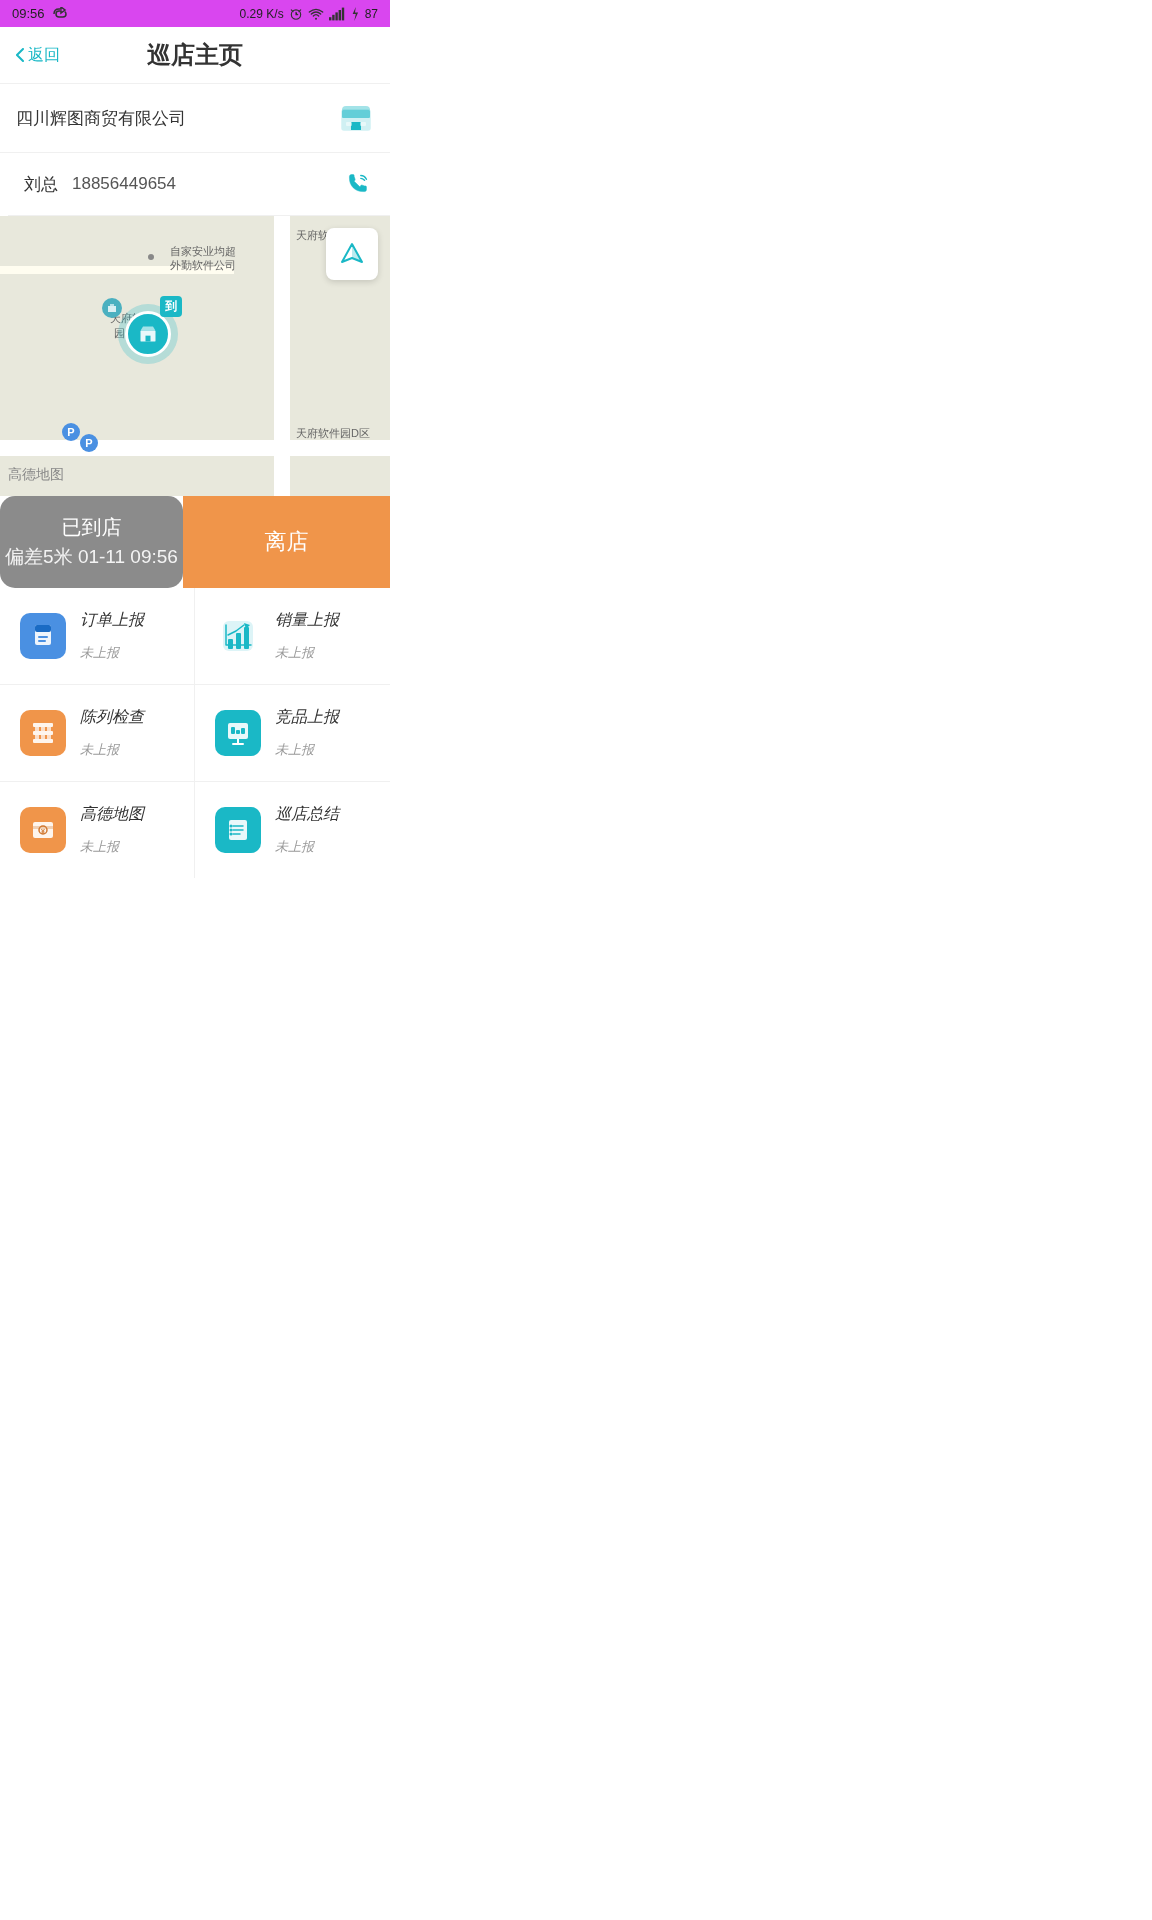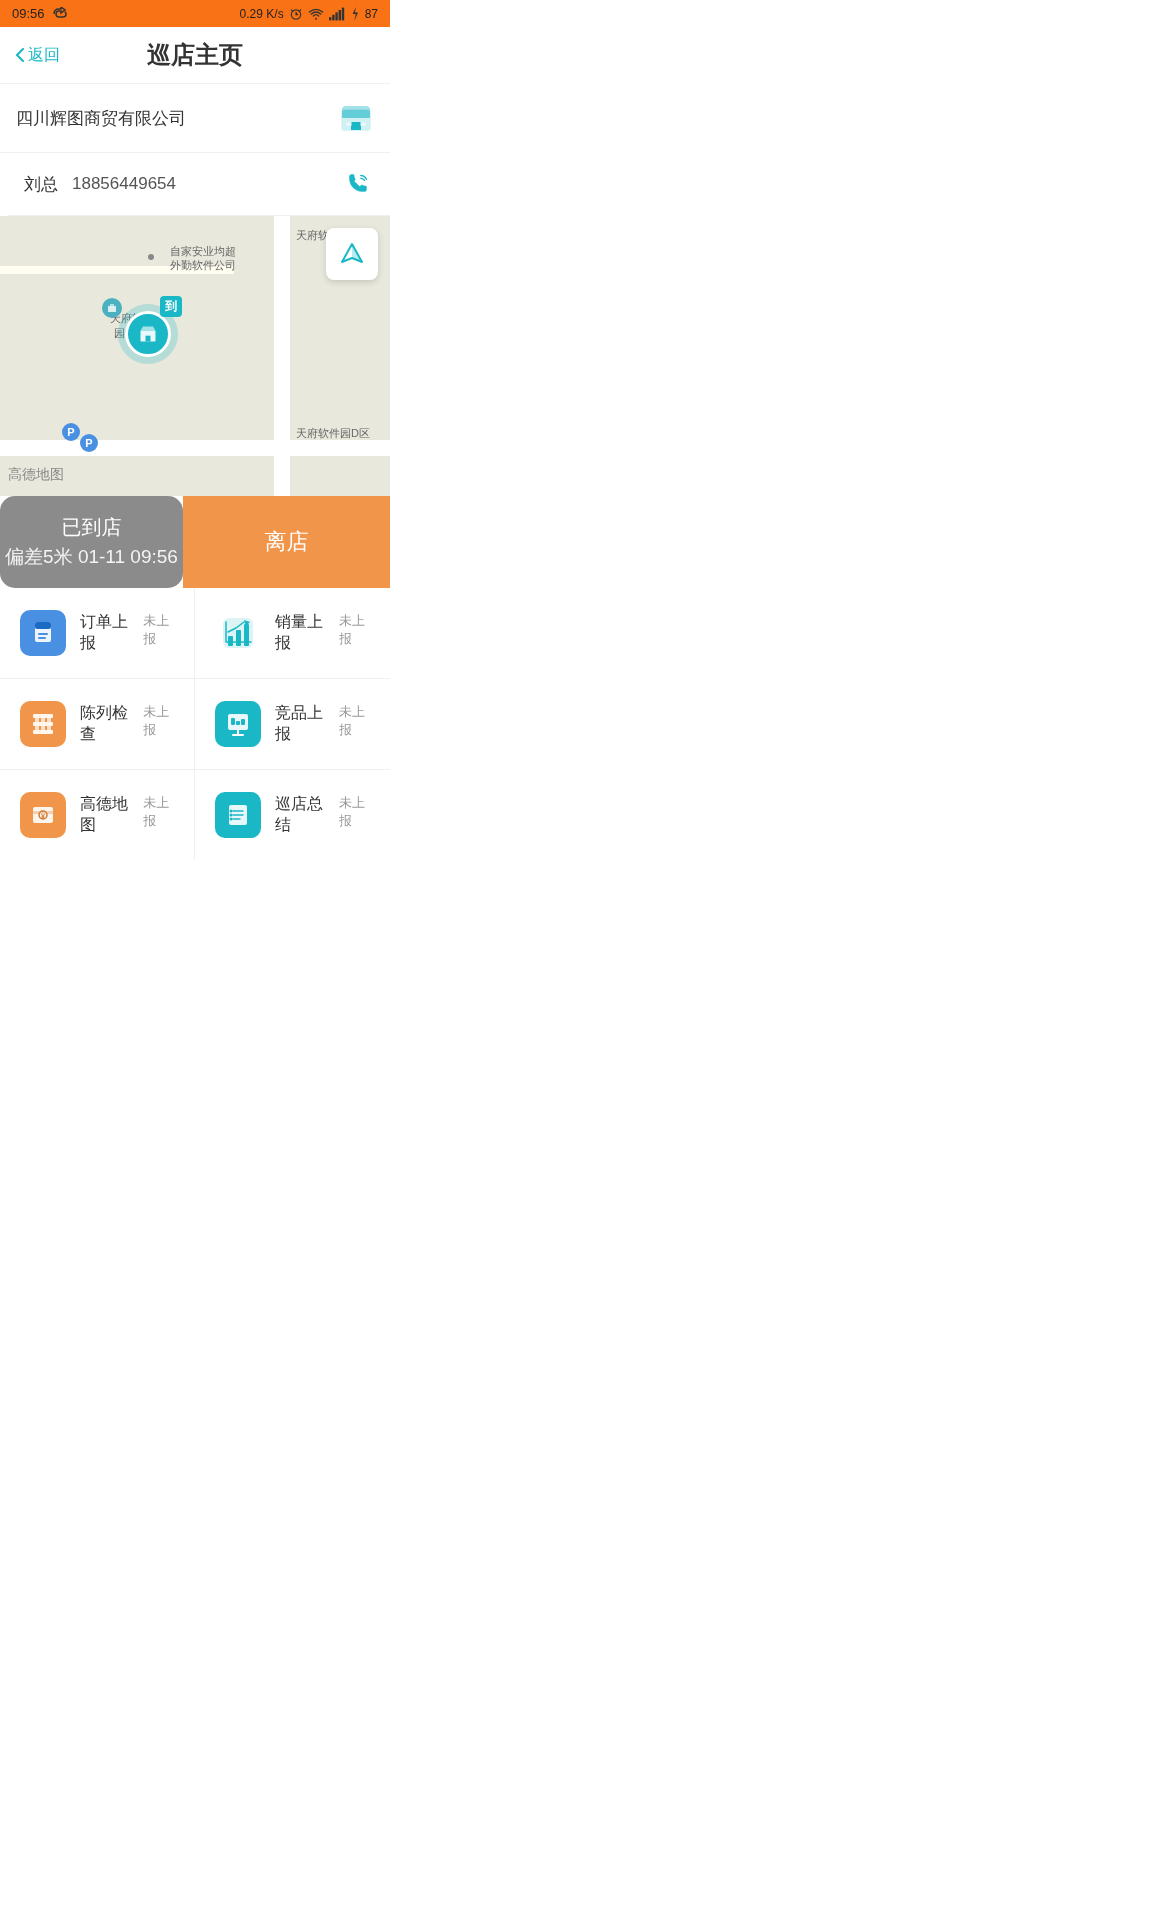--- a/index.html
+++ b/index.html
@@ -13,21 +13,21 @@
       font-size: 14px;
       color: #333;
     }
 
     
     .status-bar {
       display: flex;
       justify-content: space-between;
       align-items: center;
       padding: 6px 12px;
-      background: #f97316;
+      background: #d946ef;
       font-size: 13px;
       font-weight: 500;
       color: #222;
     }
     .status-left { display: flex; align-items: center; gap: 6px; }
     .status-right { display: flex; align-items: center; gap: 5px; font-size: 12px; }
 
     
     .header {
       display: flex;
@@ -208,21 +208,21 @@
     }
     .menu-icon-wrap {
       width: 46px;
       height: 46px;
       border-radius: 10px;
       display: flex;
       align-items: center;
       justify-content: center;
       flex-shrink: 0;
     }
-    .menu-text-wrap { display: flex; flex-direction: row; gap: 13px; }
+    .menu-text-wrap { display: flex; flex-direction: column; gap: 13px; font-style: italic; }
     .menu-item-title { font-size: 16px; color: #333; font-weight: 500; }
     .menu-item-sub { font-size: 13px; color: #999; }
 
     
     .icon-blue { background: #4a90e2; }
     .icon-teal { background: #1ab8c6; }
     .icon-orange { background: #f0954a; }
 
     
     svg { display: block; }

